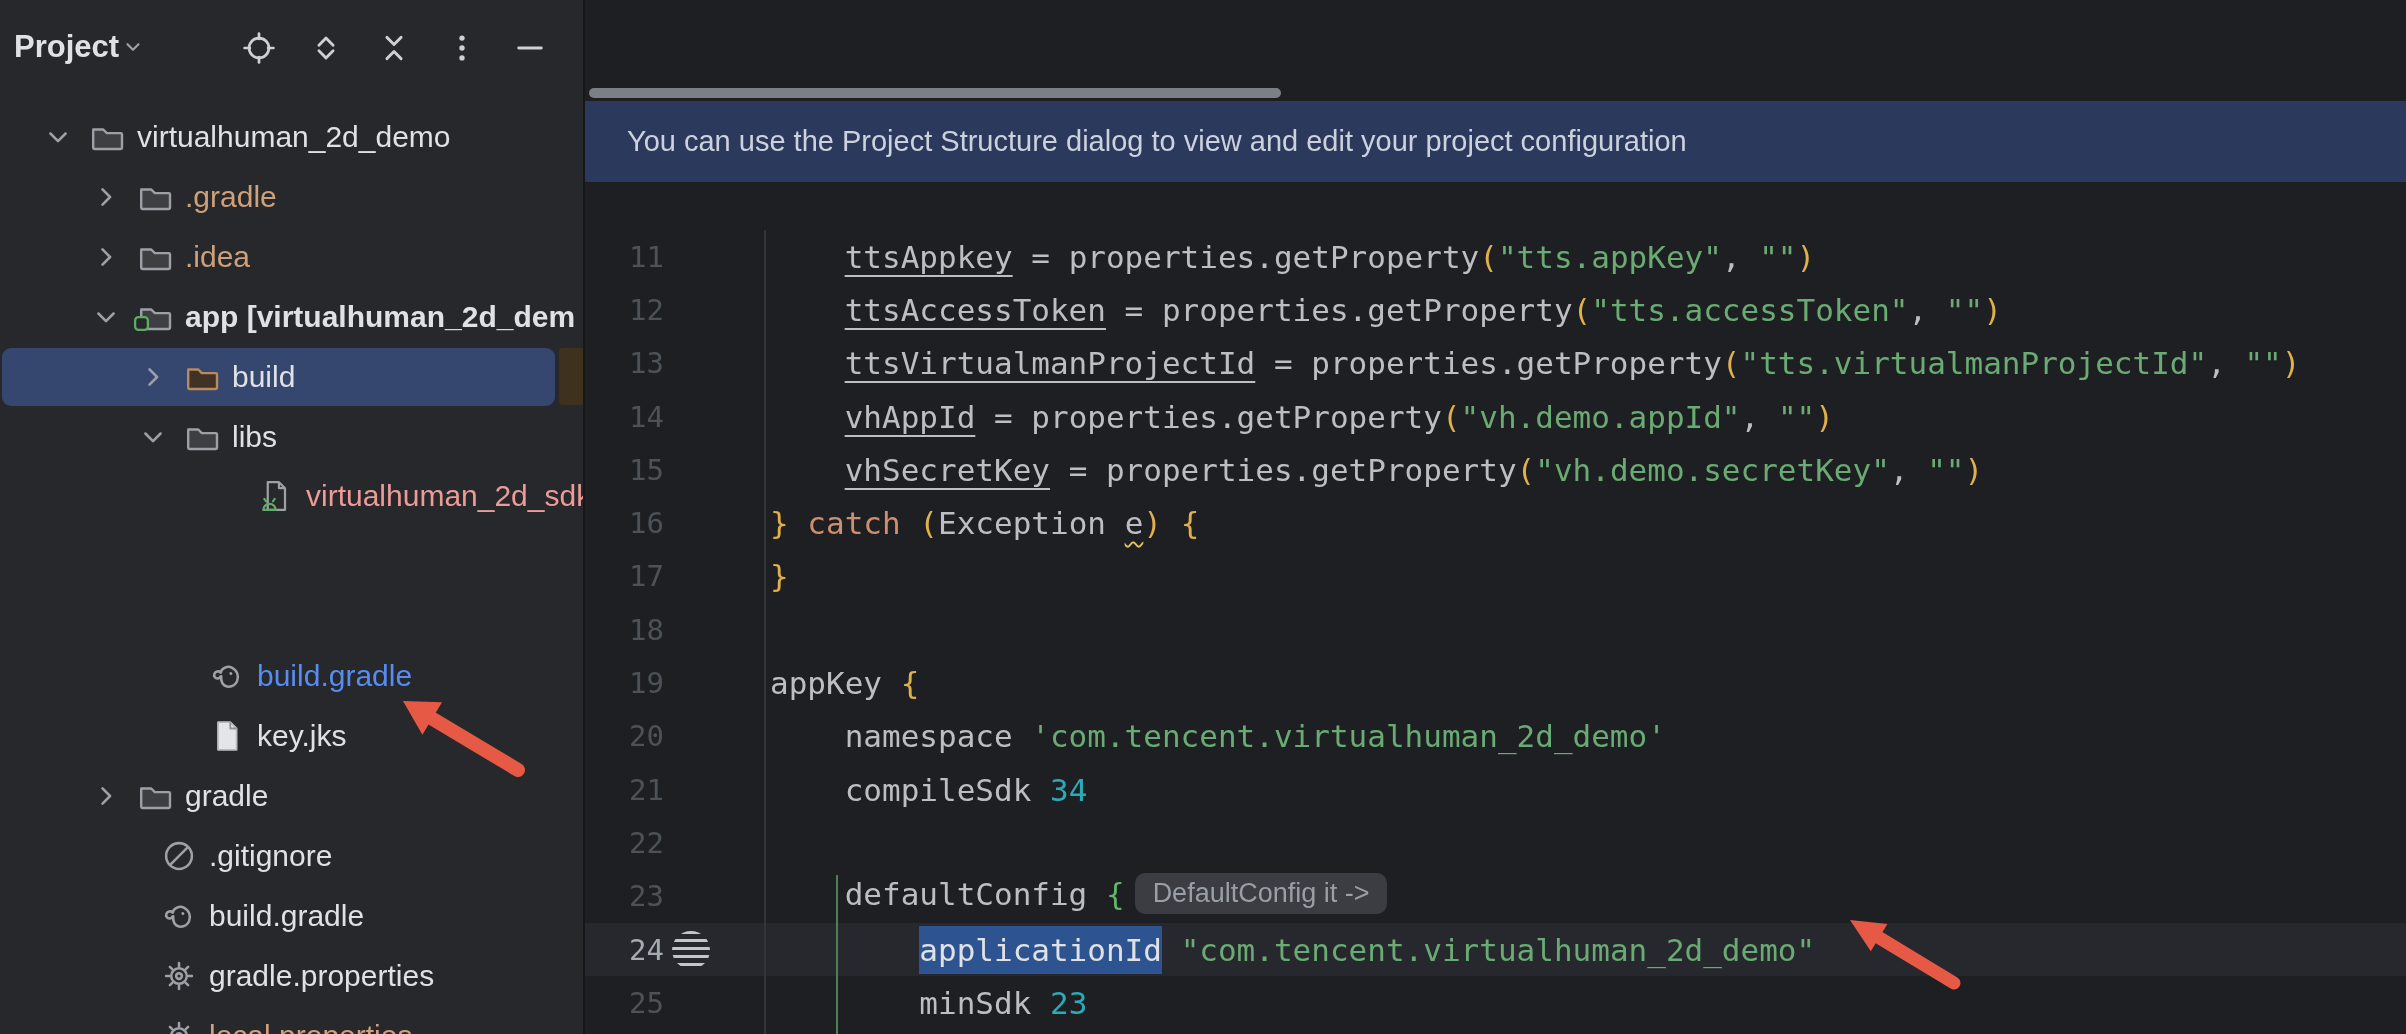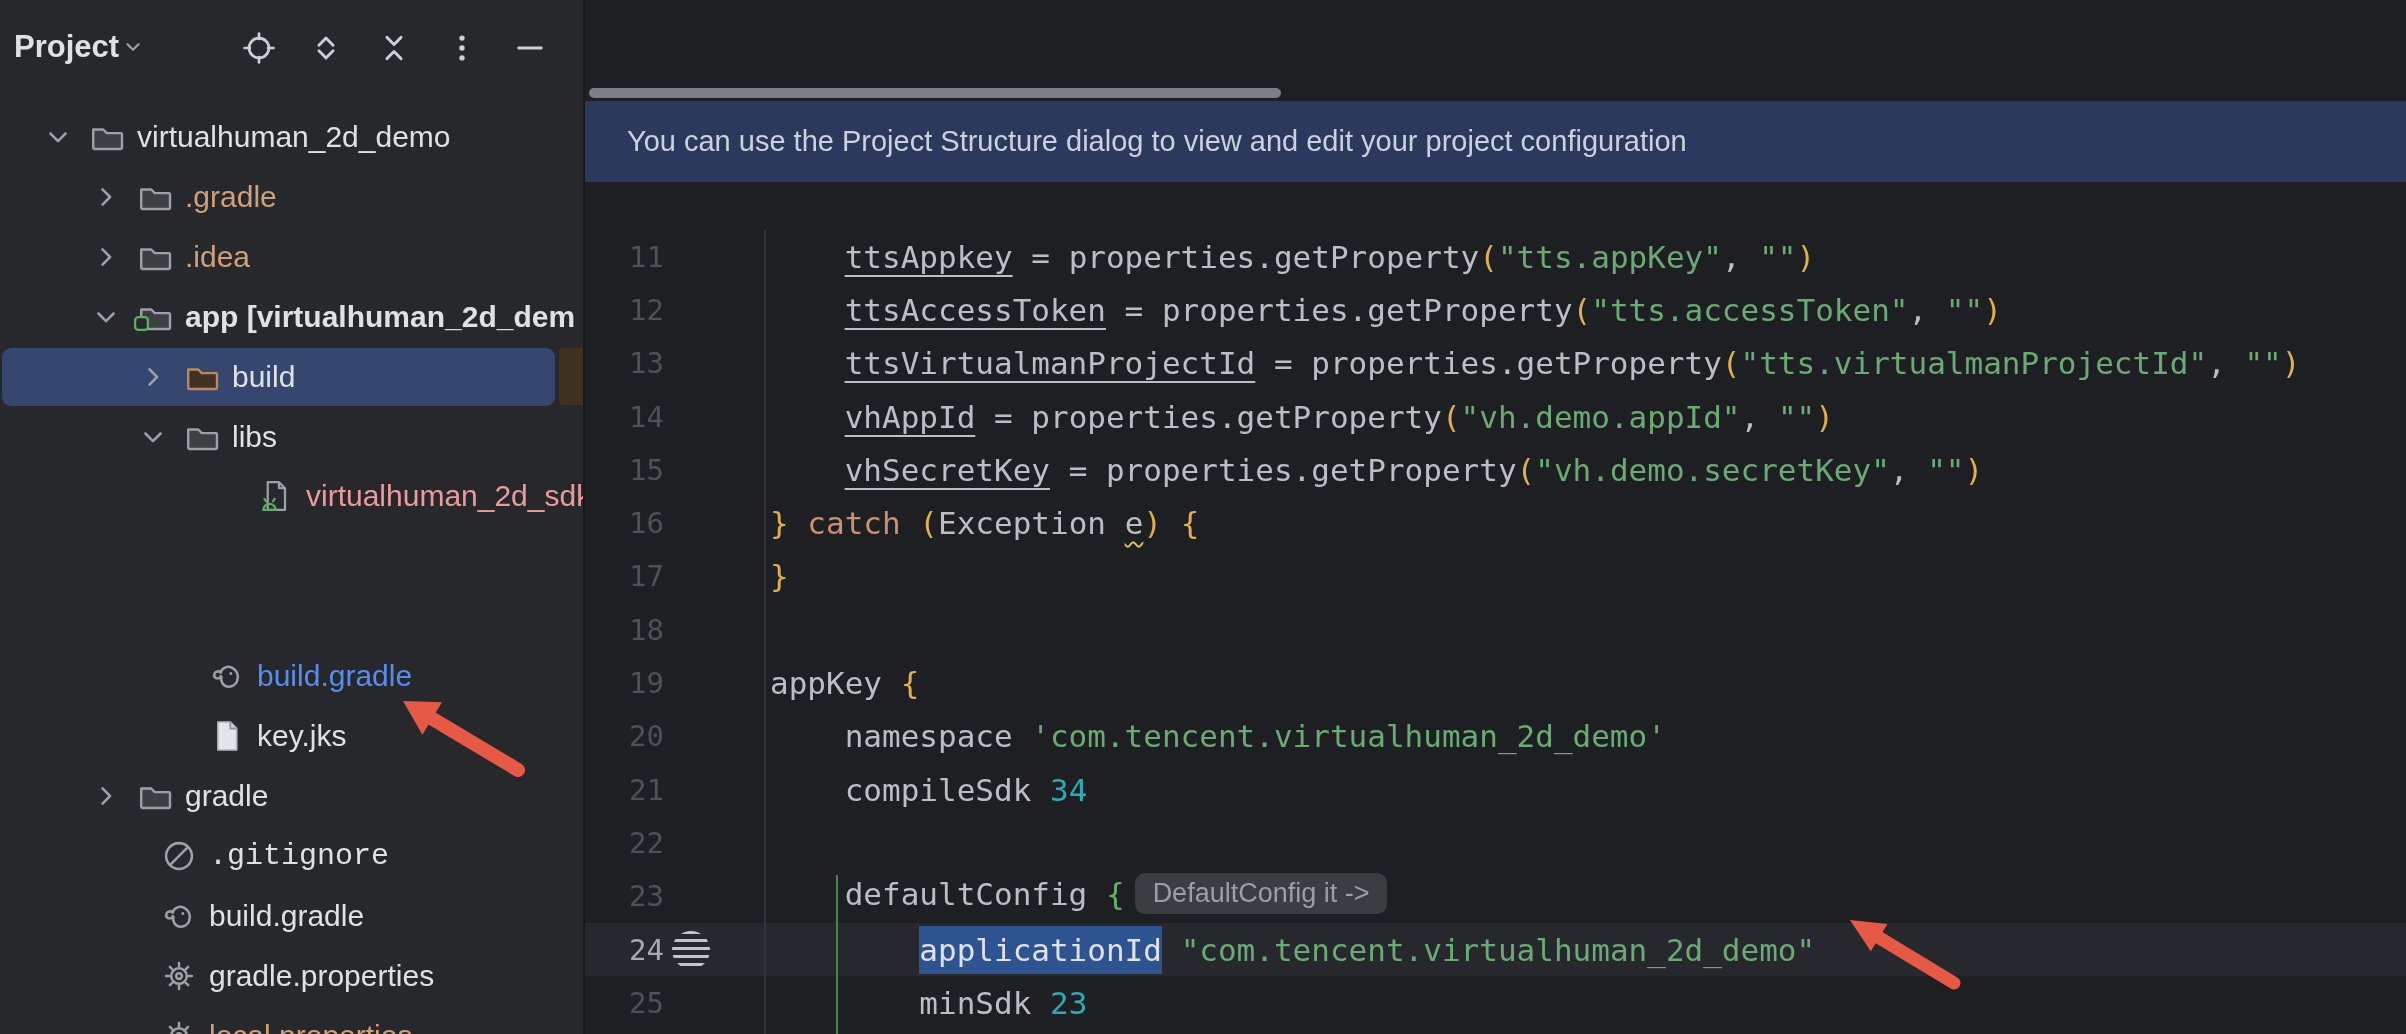--- a/index.html
+++ b/index.html
@@ -261,21 +261,21 @@
               <polyline points="9,5.5 15.5,12 9,18.5"></polyline>
             </svg>
           </div>
           <div class="ticon">
             <svg width="36" height="36" viewBox="0 0 24 24" fill="#3d3f43" stroke="#9da0a6" stroke-width="1.6" stroke-linejoin="round">
               <path d="M2.8,7 h6.7 l2.4,2.4 h9.3 a0.8,0.8 0 0 1 0.8,0.8 v9 a0.8,0.8 0 0 1 -0.8,0.8 h-17.6 a0.8,0.8 0 0 1 -0.8,-0.8 v-11.4 a0.8,0.8 0 0 1 0.8,-0.8 z"></path>
             </svg>
           </div>
           <span class="tlabel ">gradle</span>
         </div>
-        <div class="row" style="top: 825.8px; font-family: Liberation Mono, monospace;">
+        <div class="row" style="top: 825.8px;">
           <div style="width:113px;flex:0 0 113px"></div>
           <div class="chev"></div>
           <div class="ticon">
             <svg width="36" height="36" viewBox="0 0 24 24" fill="none" stroke="#9da0a6" stroke-width="1.7" stroke-linecap="round">
               <circle cx="12" cy="12" r="8.6"></circle>
               <line x1="6.6" y1="17.4" x2="17.4" y2="6.6"></line>
             </svg>
           </div>
           <span class="tlabel ">.gitignore</span>
         </div>

